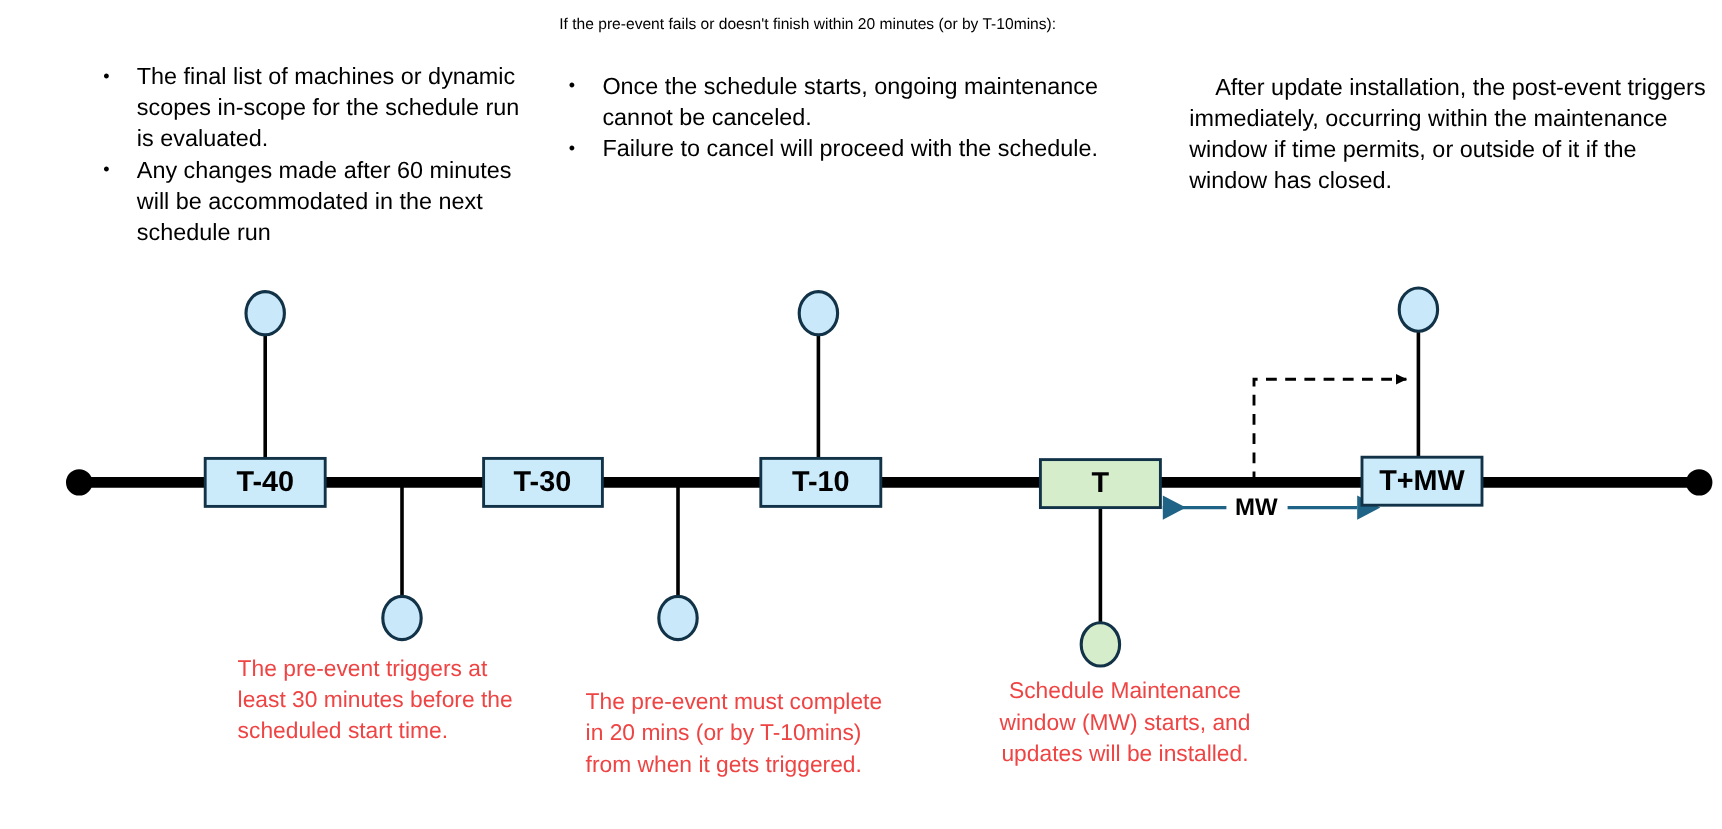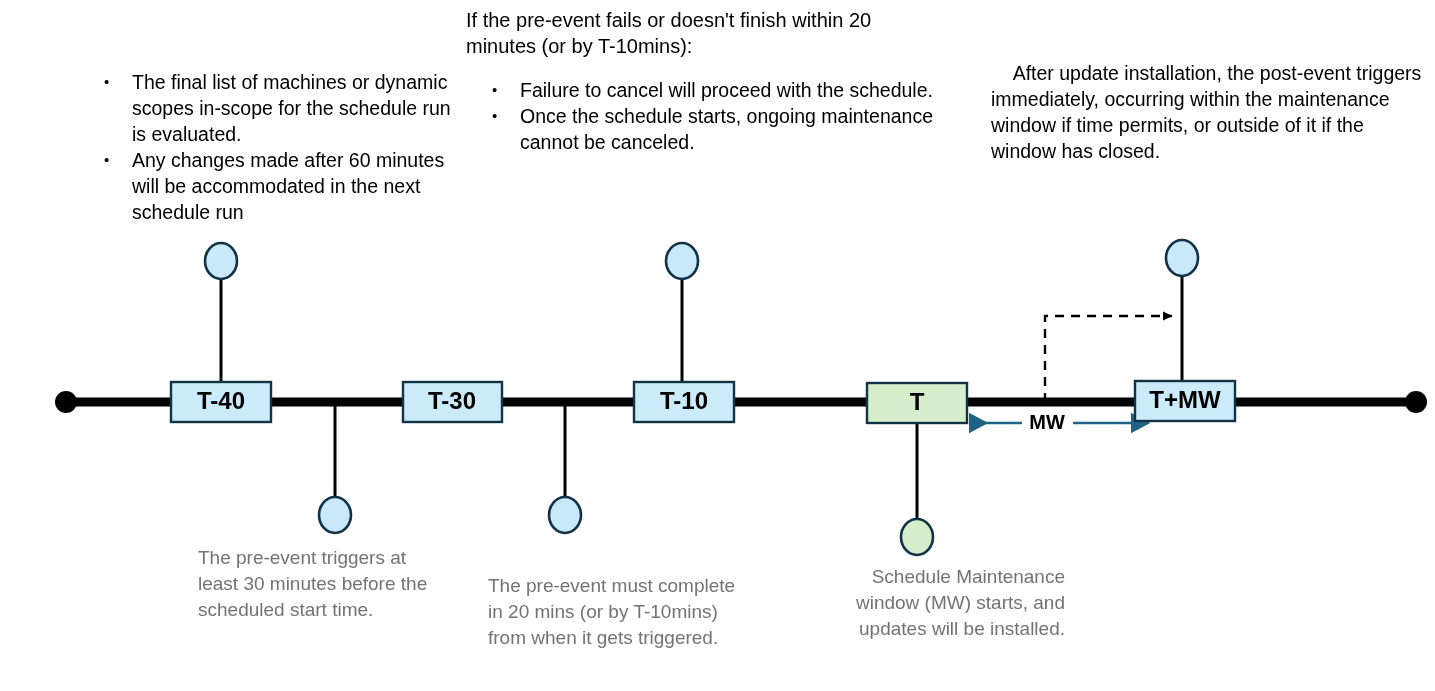--- a/index.html
+++ b/index.html
@@ -25,26 +25,26 @@
   
   .textblock {
     position: absolute;
     font-size: 19.5px;
     line-height: 26px;
     color: #000000;
     white-space: pre-wrap;
   }
   .lead {
     position: absolute;
-    font-size: 20px;
+    font-size: 13px;
     line-height: 26px;
   }
   .bullet-list {
     position: absolute;
-    margin: 18px;
+    margin: 0;
     padding: 0;
     list-style: none;
   }
   .bullet-list li {
     position: relative;
     font-size: 19.5px;
     line-height: 26px;
     padding-left: 36px;
     margin: 0 0 0 0;
   }
@@ -53,23 +53,23 @@
     position: absolute;
     left: 8px;
     top: 0;
     font-size: 15px;
     line-height: 26px;
   }
   .caption {
     position: absolute;
     font-size: 19px;
     line-height: 26px;
-    color: #737373;
+    color: #ef4444;
   }
-  .caption.centered { text-align: right; }
+  .caption.centered { text-align: center; }
 
   svg.diagram {
     position: absolute;
     left: 0;
     top: 0;
     width: 1435px;
     height: 691px;
     overflow: visible;
   }
   .node-label {
@@ -95,22 +95,22 @@
 <div class="stage">
 
   <ul class="bullet-list" style="left:78px; top:51px; width:360px;">
     <li>The final list of machines or dynamic scopes in-scope for the schedule run is evaluated.</li>
     <li>Any changes made after 60 minutes will be accommodated in the next schedule run</li>
   </ul>
 
   <div class="lead" style="left:466px; top:7px; width:440px;">If the pre-event fails or doesn't finish within 20 minutes (or by T-10mins):</div>
 
   <ul class="bullet-list" style="left:466px; top:59px; width:460px;">
+    <li>Once the schedule starts, ongoing maintenance cannot be canceled.</li>
     <li>Failure to cancel will proceed with the schedule.</li>
-    <li>Once the schedule starts, ongoing maintenance cannot be canceled.</li>
   </ul>
 
   <div class="textblock" style="left:991px; top:60px; width:440px;">    After update installation, the post-event triggers immediately, occurring within the maintenance window if time permits, or outside of it if the window has closed.</div>
 
   <div class="caption" style="left:198px; top:545px; width:240px;">The pre-event triggers at least 30 minutes before the scheduled start time.</div>
 
   <div class="caption" style="left:488px; top:545px; width:250px;margin-top:28px;">The pre-event must complete in 20 mins (or by T-10mins) from when it gets triggered.</div>
 
   <div class="caption centered" style="left:810px; top:564px; width:255px;">Schedule Maintenance window (MW) starts, and updates will be installed.</div>
 

